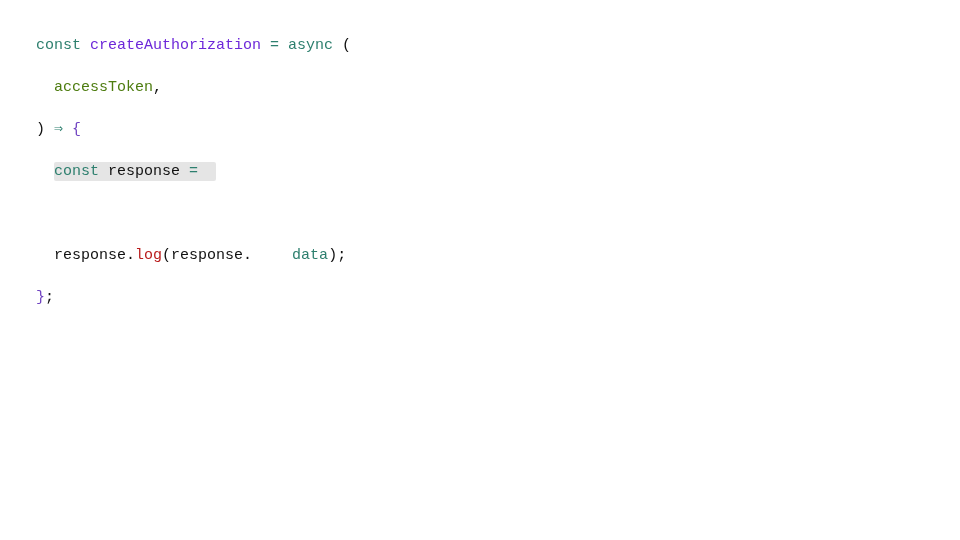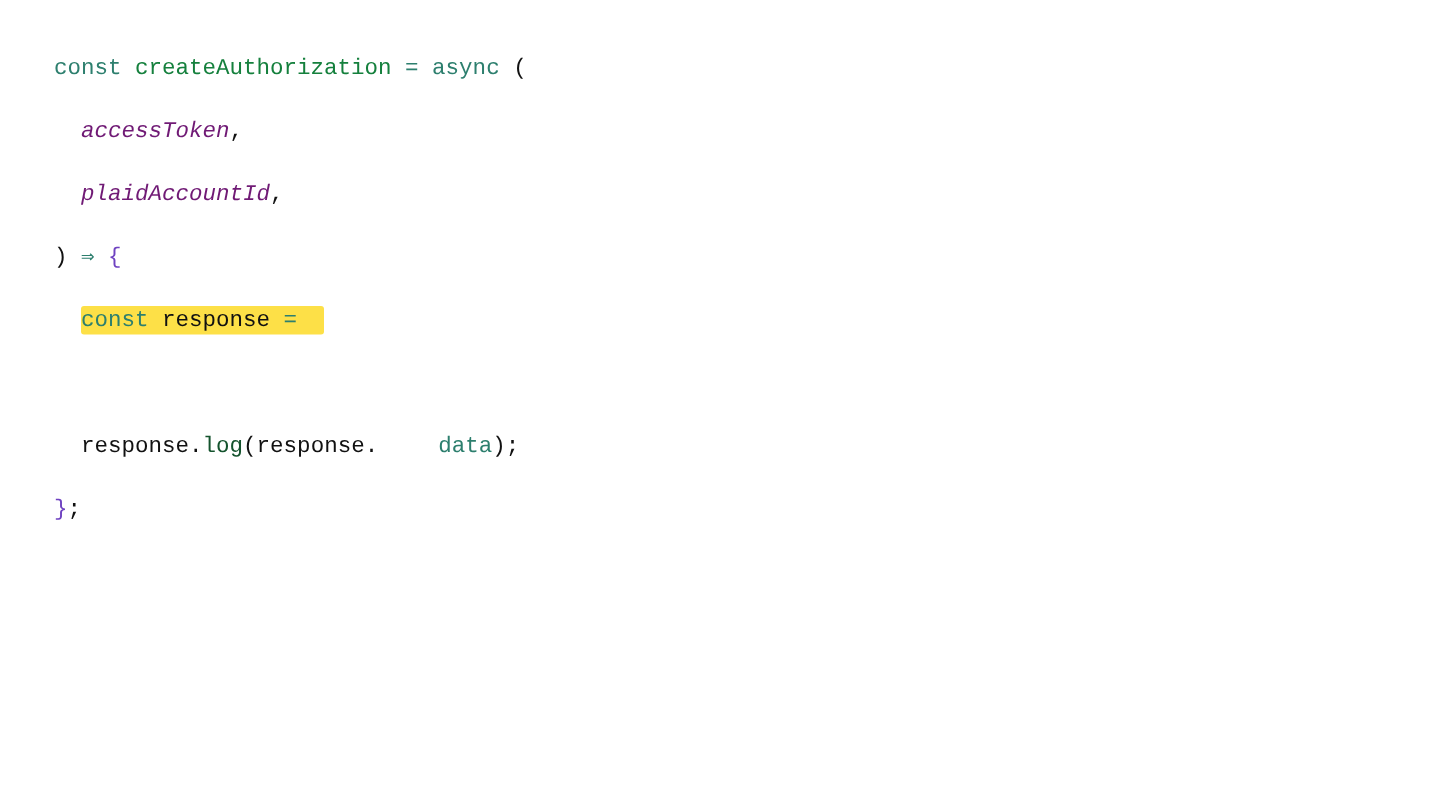--- a/index.html
+++ b/index.html
@@ -11,41 +11,40 @@
     font-family: "SFMono-Regular", "Menlo", "Consolas", "Liberation Mono", monospace;
     font-size: 15px;
     line-height: 21px;
     color: #111;
   }
   .code-block {
     padding: 14px 36px;
     white-space: pre;
   }
   .tok-keyword { color: #2d7f6e; }          
-  .tok-funcname { color: #15803d; }         
+  .tok-funcname { color: #6d28d9; }         
   .tok-operator { color: #2d7f6e; }         
   .tok-paren { color: #111; }
-  .tok-param { color: #701a75; font-style: italic; }            
+  .tok-param { color: #4d7c0f; }            
   .tok-punct { color: #111; }
   .tok-var { color: #111; }
-  .tok-method { color: #14532d; }           
+  .tok-method { color: #b91c1c; }           
   .tok-prop { color: #2d7f6e; margin-left: 40px; }             
   .tok-brace { color: #6f42c1; }
   .highlight {
-    background: #fde047;
+    background: #e5e5e5;
     border-radius: 2px;
     padding: 1px 0;
   }
   .line { display: block; min-height: 21px; }
 </style>
 </head>
 <body>
 
 <div class="code-block">
 <span class="line"><span class="tok-keyword">const</span> <span class="tok-funcname">createAuthorization</span><span class="tok-operator"> = </span><span class="tok-keyword">async</span><span class="tok-paren"> (</span></span>
 <span class="line">  <span class="tok-param">accessToken</span><span class="tok-punct">,</span></span>
-<span class="line">  <span class="tok-param">plaidAccountId</span><span class="tok-punct">,</span></span>
 <span class="line"><span class="tok-paren">)</span><span class="tok-operator"> ⇒ </span><span class="tok-brace">{</span></span>
 <span class="line">  <span class="highlight"><span class="tok-keyword">const</span><span> </span><span class="tok-var">response</span><span> </span><span class="tok-operator">=</span><span>  </span></span></span>
 <span class="line"></span>
 <span class="line">  <span class="tok-var">response</span><span class="tok-punct">.</span><span class="tok-method">log</span><span class="tok-punct">(</span><span class="tok-var">response</span><span class="tok-punct">.</span><span class="tok-prop">data</span><span class="tok-punct">)</span><span class="tok-punct">;</span></span>
 <span class="line"><span class="tok-brace">}</span><span class="tok-punct">;</span></span>
 </div>
 
 </body></html>

